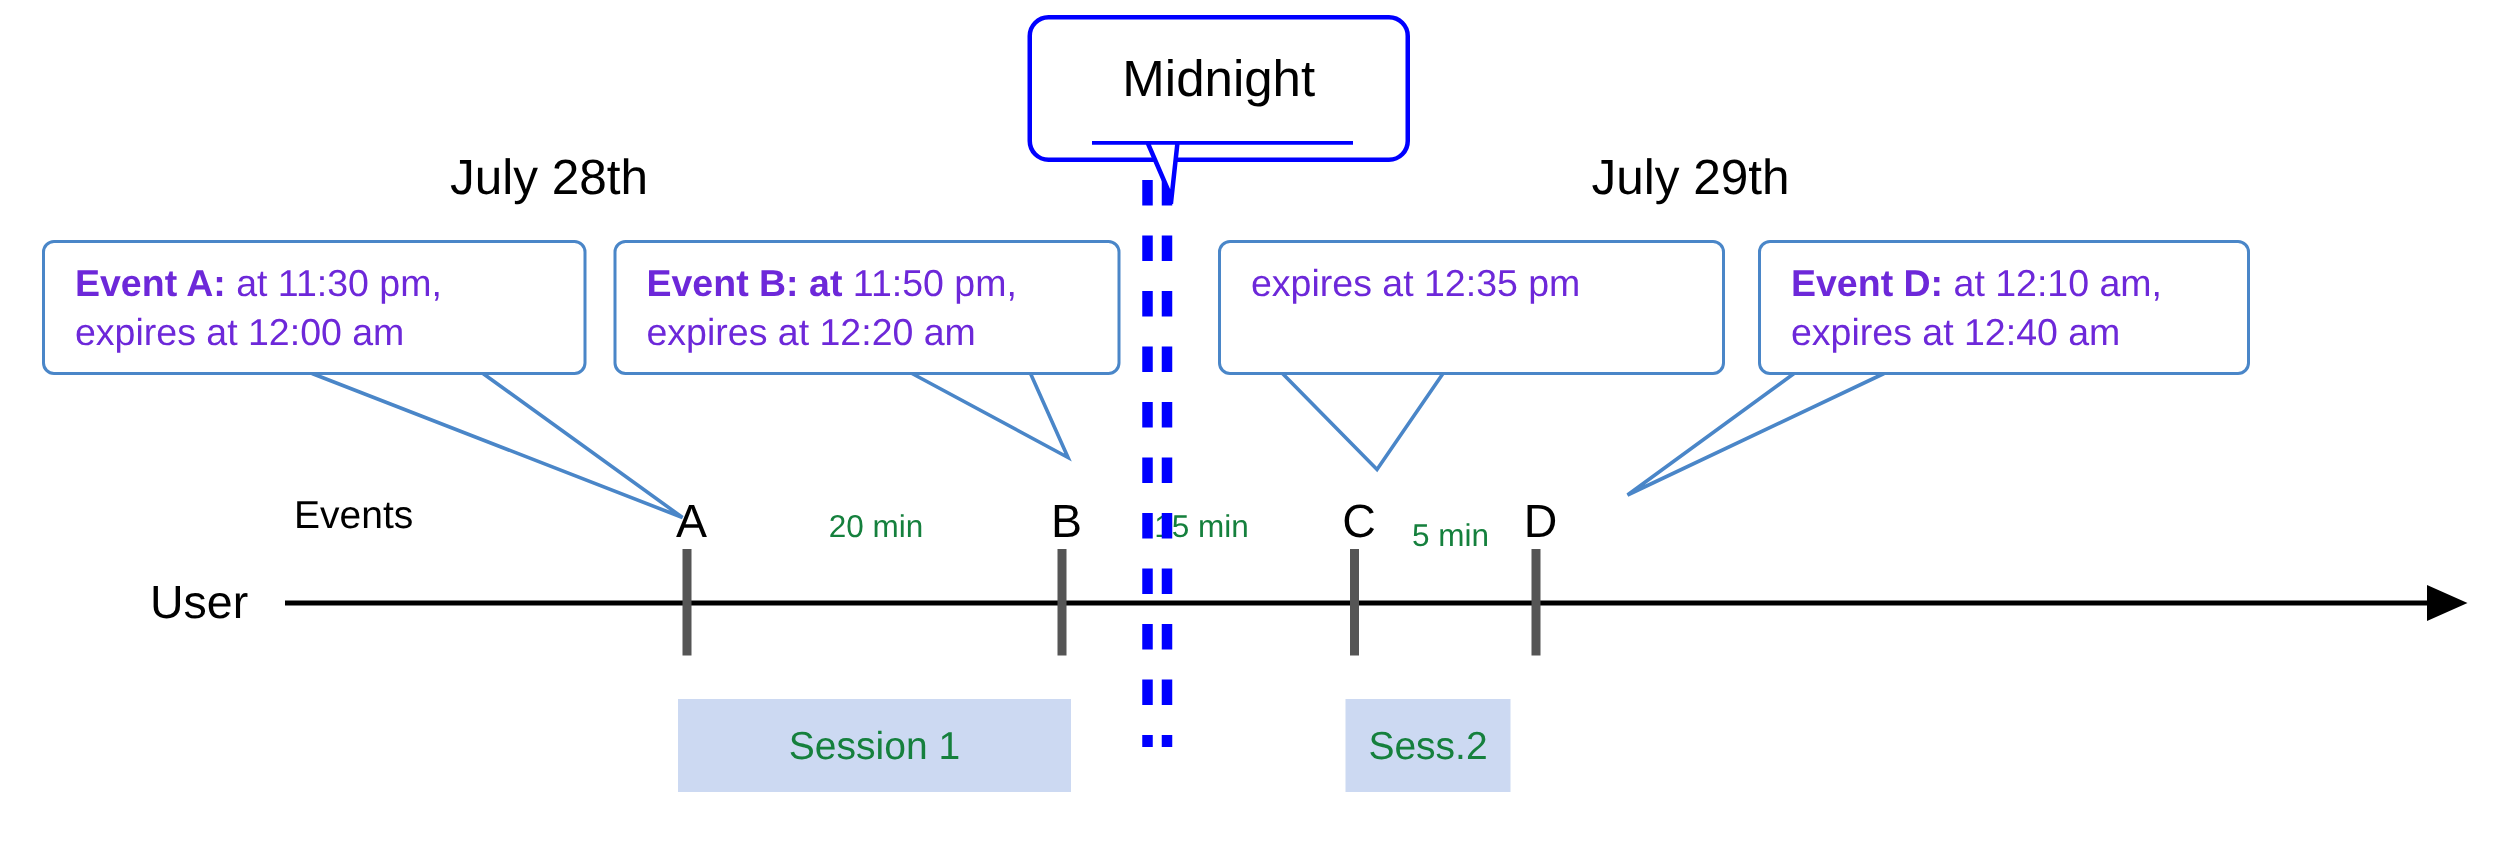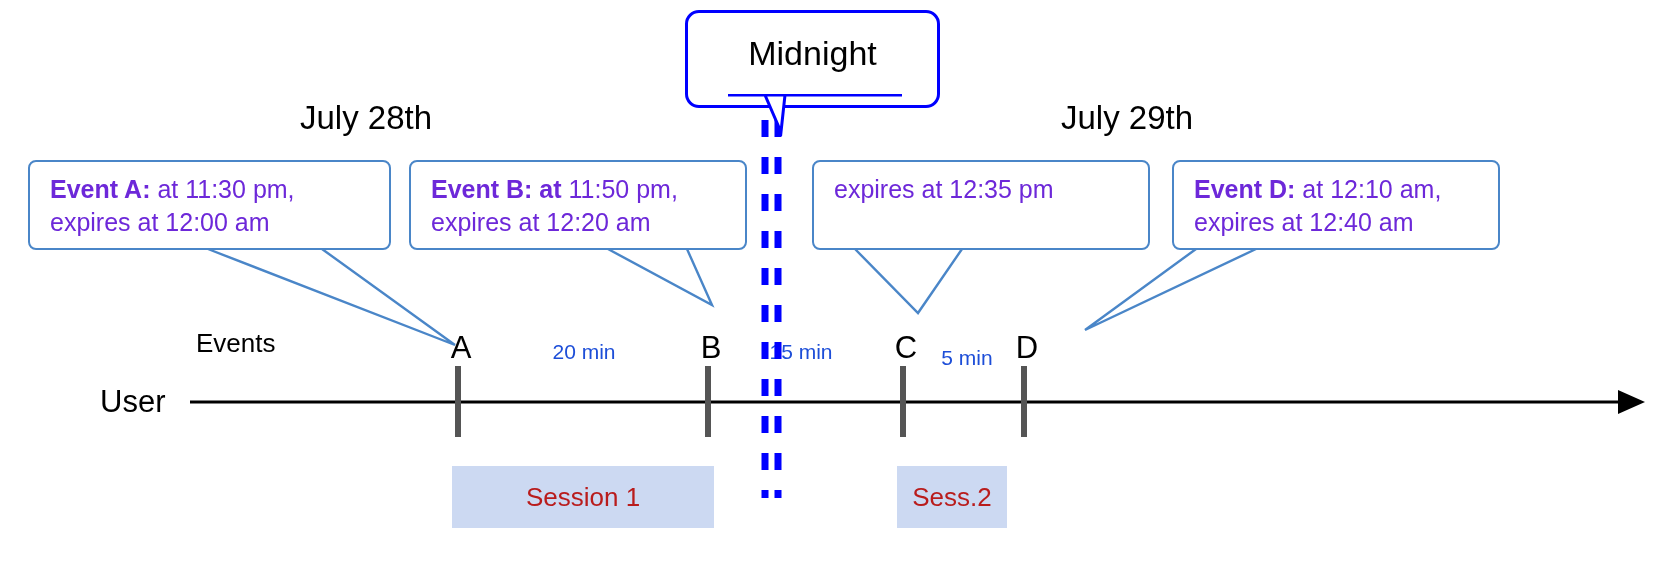--- a/index.html
+++ b/index.html
@@ -118,30 +118,30 @@
 
   .marker-letter {
     font-size: 31px;
     color: #000000;
     line-height: 1;
     text-align: center;
     width: 40px;
   }
   .gap-label {
     font-size: 21px;
-    color: #1d4ed8;
+    color: #15803d;
     line-height: 1;
     white-space: nowrap;
     text-align: center;
   }
 
   
   .session-box {
     background: #ccd9f2;
-    color: #b91c1c;
+    color: #15803d;
     font-size: 26px;
     display: flex;
     align-items: center;
     justify-content: center;
     z-index: 1;
   }
   .sess-1 { left: 452px; top: 466px; width: 262px; height: 62px; }
   .sess-2 { left: 897px; top: 466px; width: 110px; height: 62px; }
 </style>
 </head>

